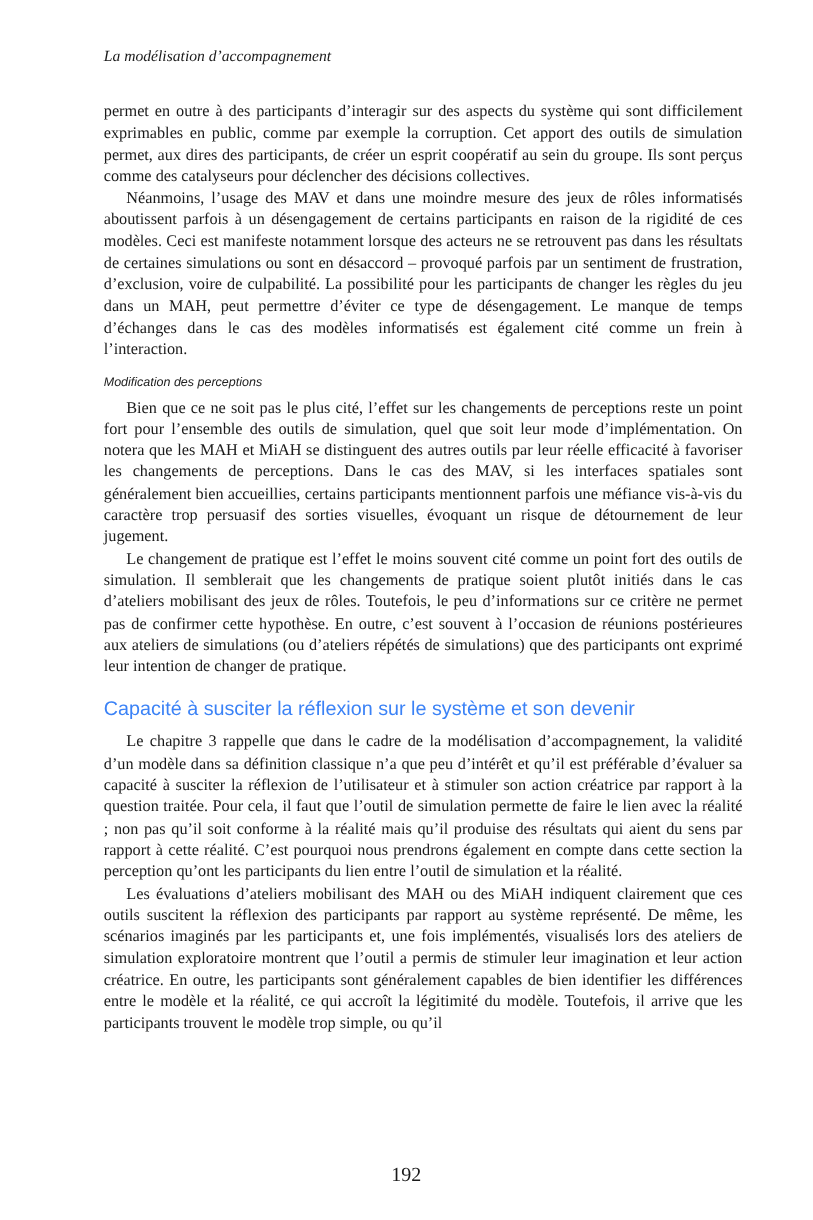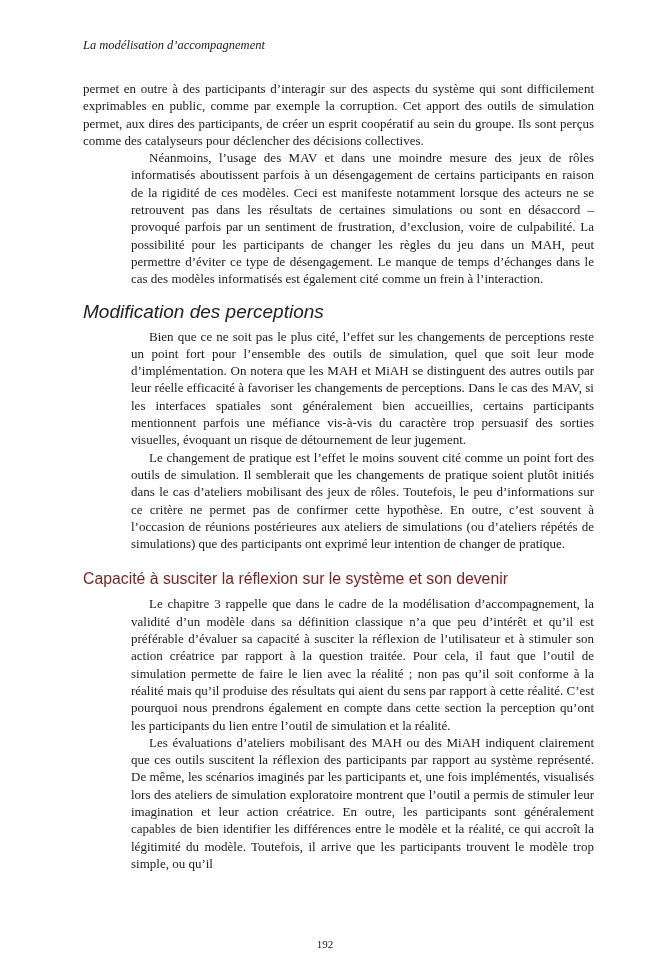--- a/index.html
+++ b/index.html
@@ -30,45 +30,44 @@
     font-size: 13px;
     line-height: 17.3px;
     text-align: justify;
     margin: 0;
     hyphens: auto;
     -webkit-hyphens: auto;
     color: #1a1a1a;
   }
   p.body-par.indent {
     text-indent: 18px;
-    margin-left: 48px;
   }
   h3.sub-heading {
     font-family: "Liberation Sans", sans-serif;
     font-style: italic;
     font-weight: normal;
-    font-size: 19px;
+    font-size: 10px;
     color: #222222;
     margin: 13px 0 5px 0;
   }
   h2.section-heading {
     font-family: "Liberation Sans", sans-serif;
     font-weight: normal;
     font-size: 15.8px;
-    color: #7f1d1d;
+    color: #3b82f6;
     margin: 18px 0 7px 0;
   }
   .page-footer {
     position: absolute;
     left: 0;
     right: 0;
     bottom: 26px;
     text-align: center;
     font-family: "Liberation Serif", serif;
-    font-size: 11px;
+    font-size: 16px;
     color: #1a1a1a;
   }
 </style>
 </head>
 <body>
 
 <div class="page">
 
   <div class="running-header">La modélisation d’accompagnement</div>
 

